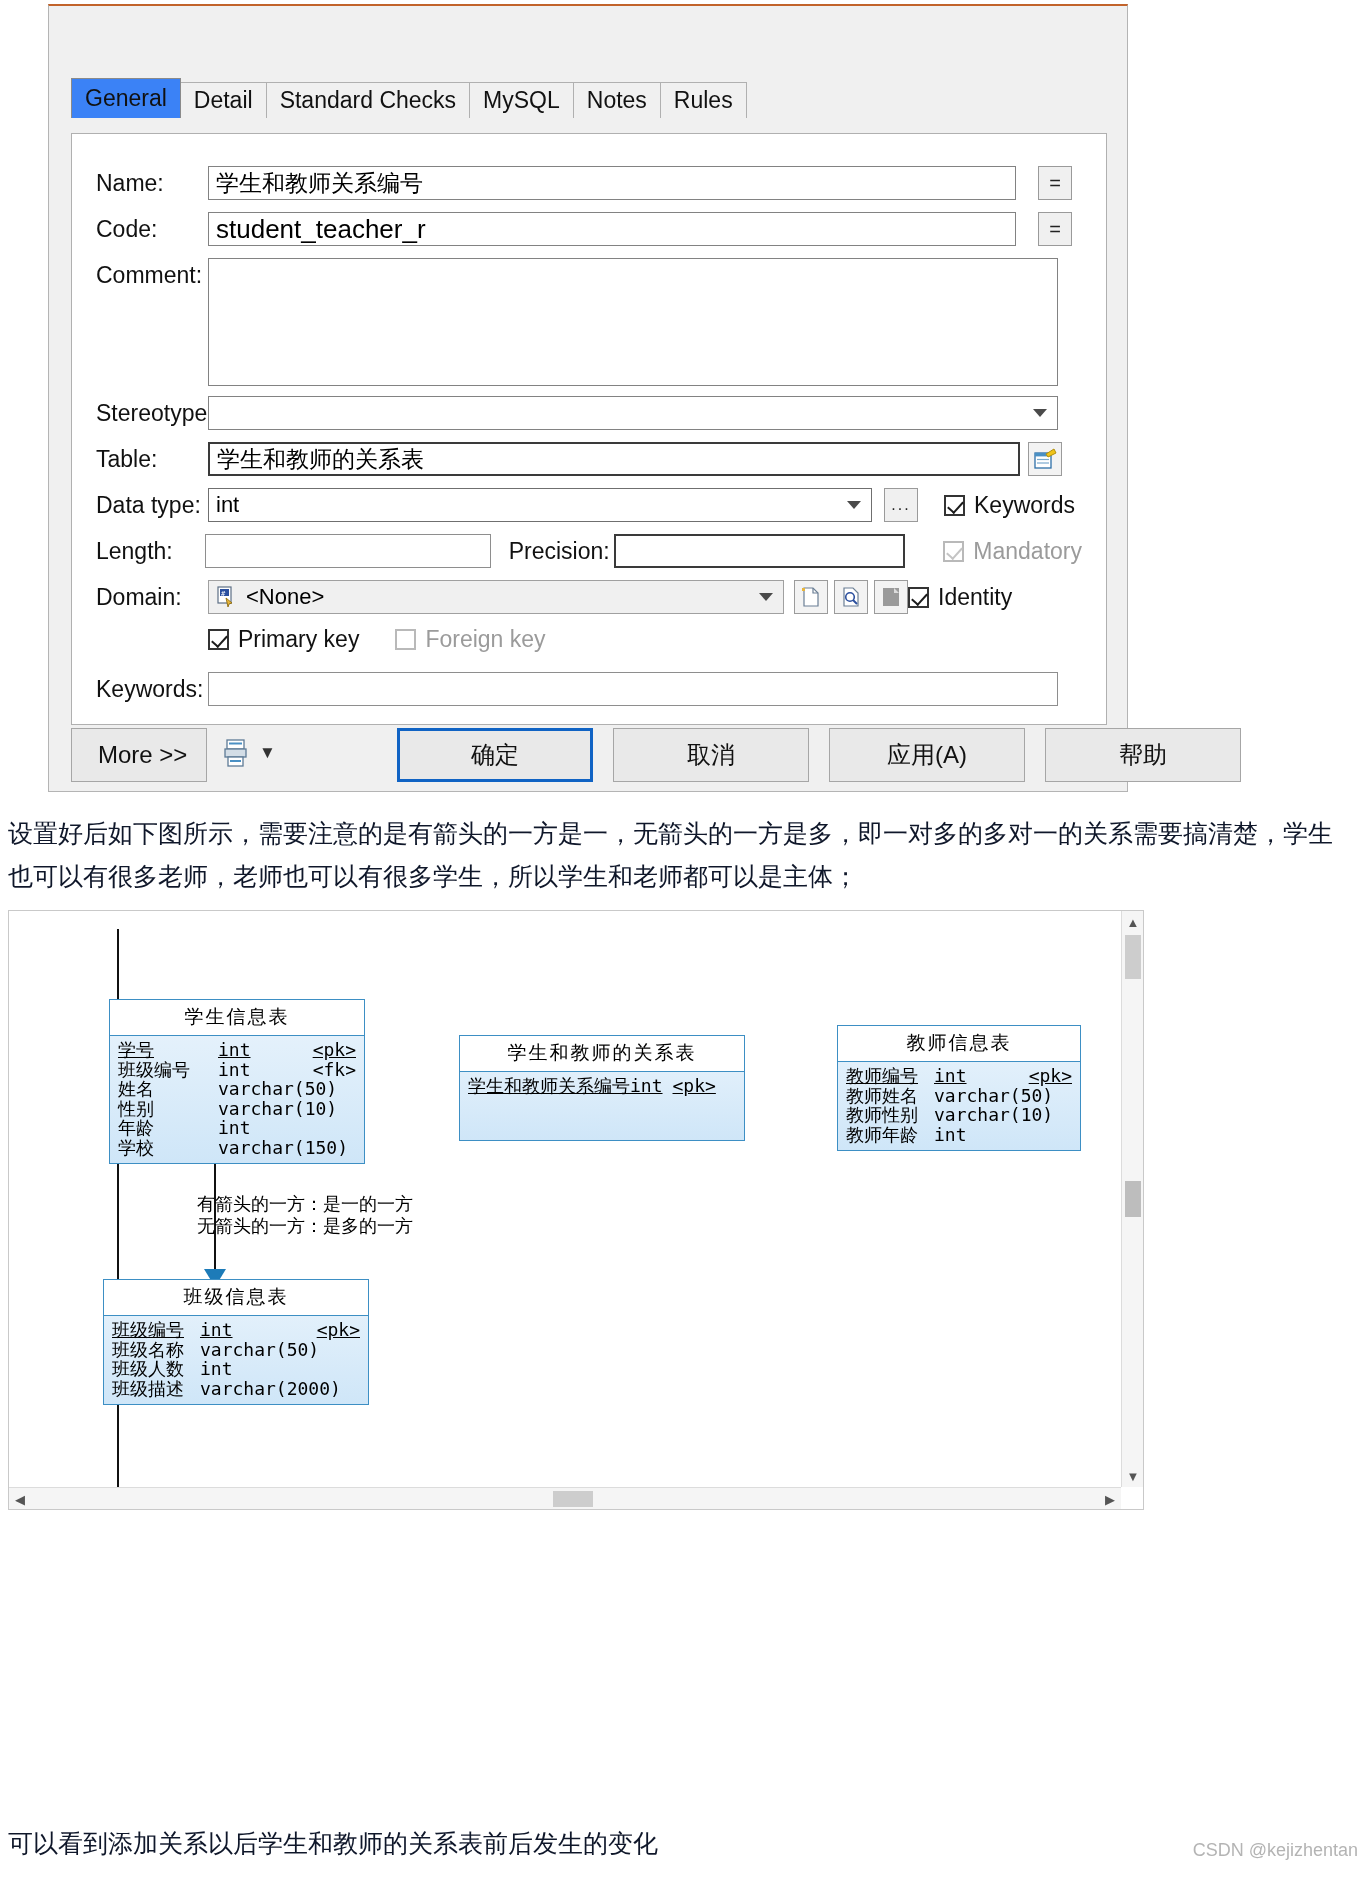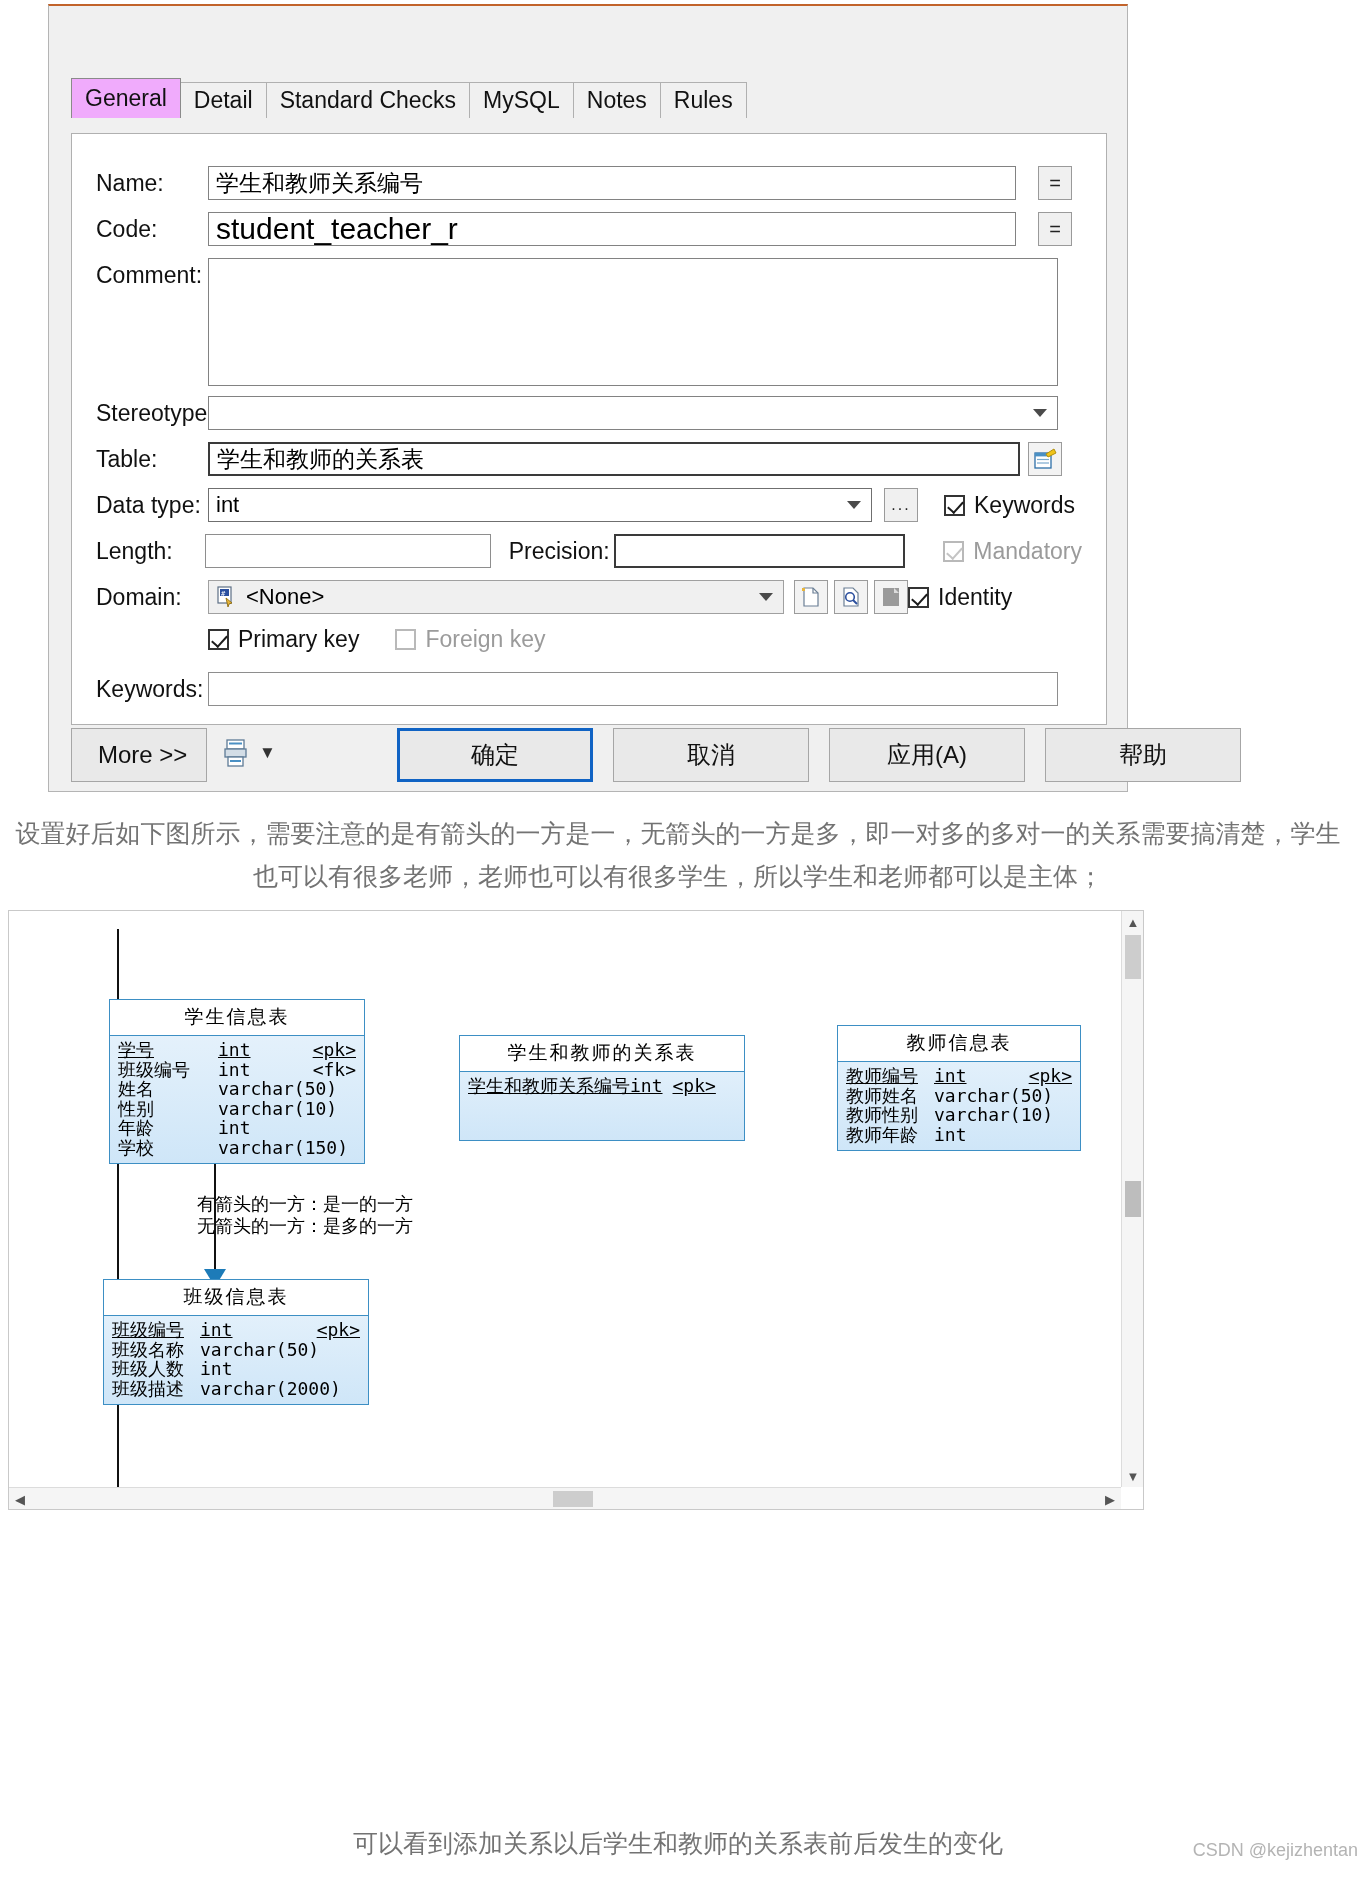--- a/index.html
+++ b/index.html
@@ -76,39 +76,39 @@
     display:flex; align-items:center;
     font-size: 23px;
     color:#111;
     background:#f0f0f0;
     border:1px solid #b0b0b0;
     border-bottom:none;
     margin-right:-1px;
     white-space:nowrap;
   }
   .tab.active {
-    background:#f0abfc;
+    background:#3b82f6;
     height:40px;
     border-color:#8a8a8a;
     position:relative; z-index:4;
   }
   .tabpanel {
     position:absolute; left:0; top:55px; width:1036px; height:592px;
     background:#ffffff;
     border:1px solid #b0b0b0;
   }
 
   .row { position:absolute; display:flex; align-items:center; }
   .lbl { font-size: 23px; color:#111; white-space:nowrap; }
 
   .tin {
     border:1px solid #828282;
     background:#fff;
     height: 34px;
-    font-size: 30px;
+    font-size: 26px;
     color:#000;
     display:flex; align-items:center;
     padding-left: 7px;
     white-space:nowrap;
     overflow:hidden;
   }
   .tin.cjk { font-size:23px; }
   .tin.ta { height:128px; align-items:flex-start; padding-top:4px; }
 
   .sqbtn {
@@ -156,21 +156,21 @@
     border:1px solid #a6a6a6; background:#e9e9e9;
     display:flex; align-items:center; justify-content:center;
     font-size:24px; color:#111;
   }
   .btn.default { border:3px solid #1063c4; background:#e9e9e9; }
   .btn.ltext { justify-content:flex-start; padding-left:26px; }
 
   
   .para {
     position:absolute; left:8px; width:1340px;
-    font-size: 25px; line-height: 43px; color:#737373;text-align:center;
+    font-size: 25px; line-height: 43px; color:#0f172a;
   }
   #para1 { top: 812px; }
   #para2 { top: 1822px; }
 
   .watermark {
     position:absolute; right:14px; top:1840px;
     font-size:18px; color:#b4b4b4;
     font-family:"Liberation Sans", sans-serif;
   }
 

